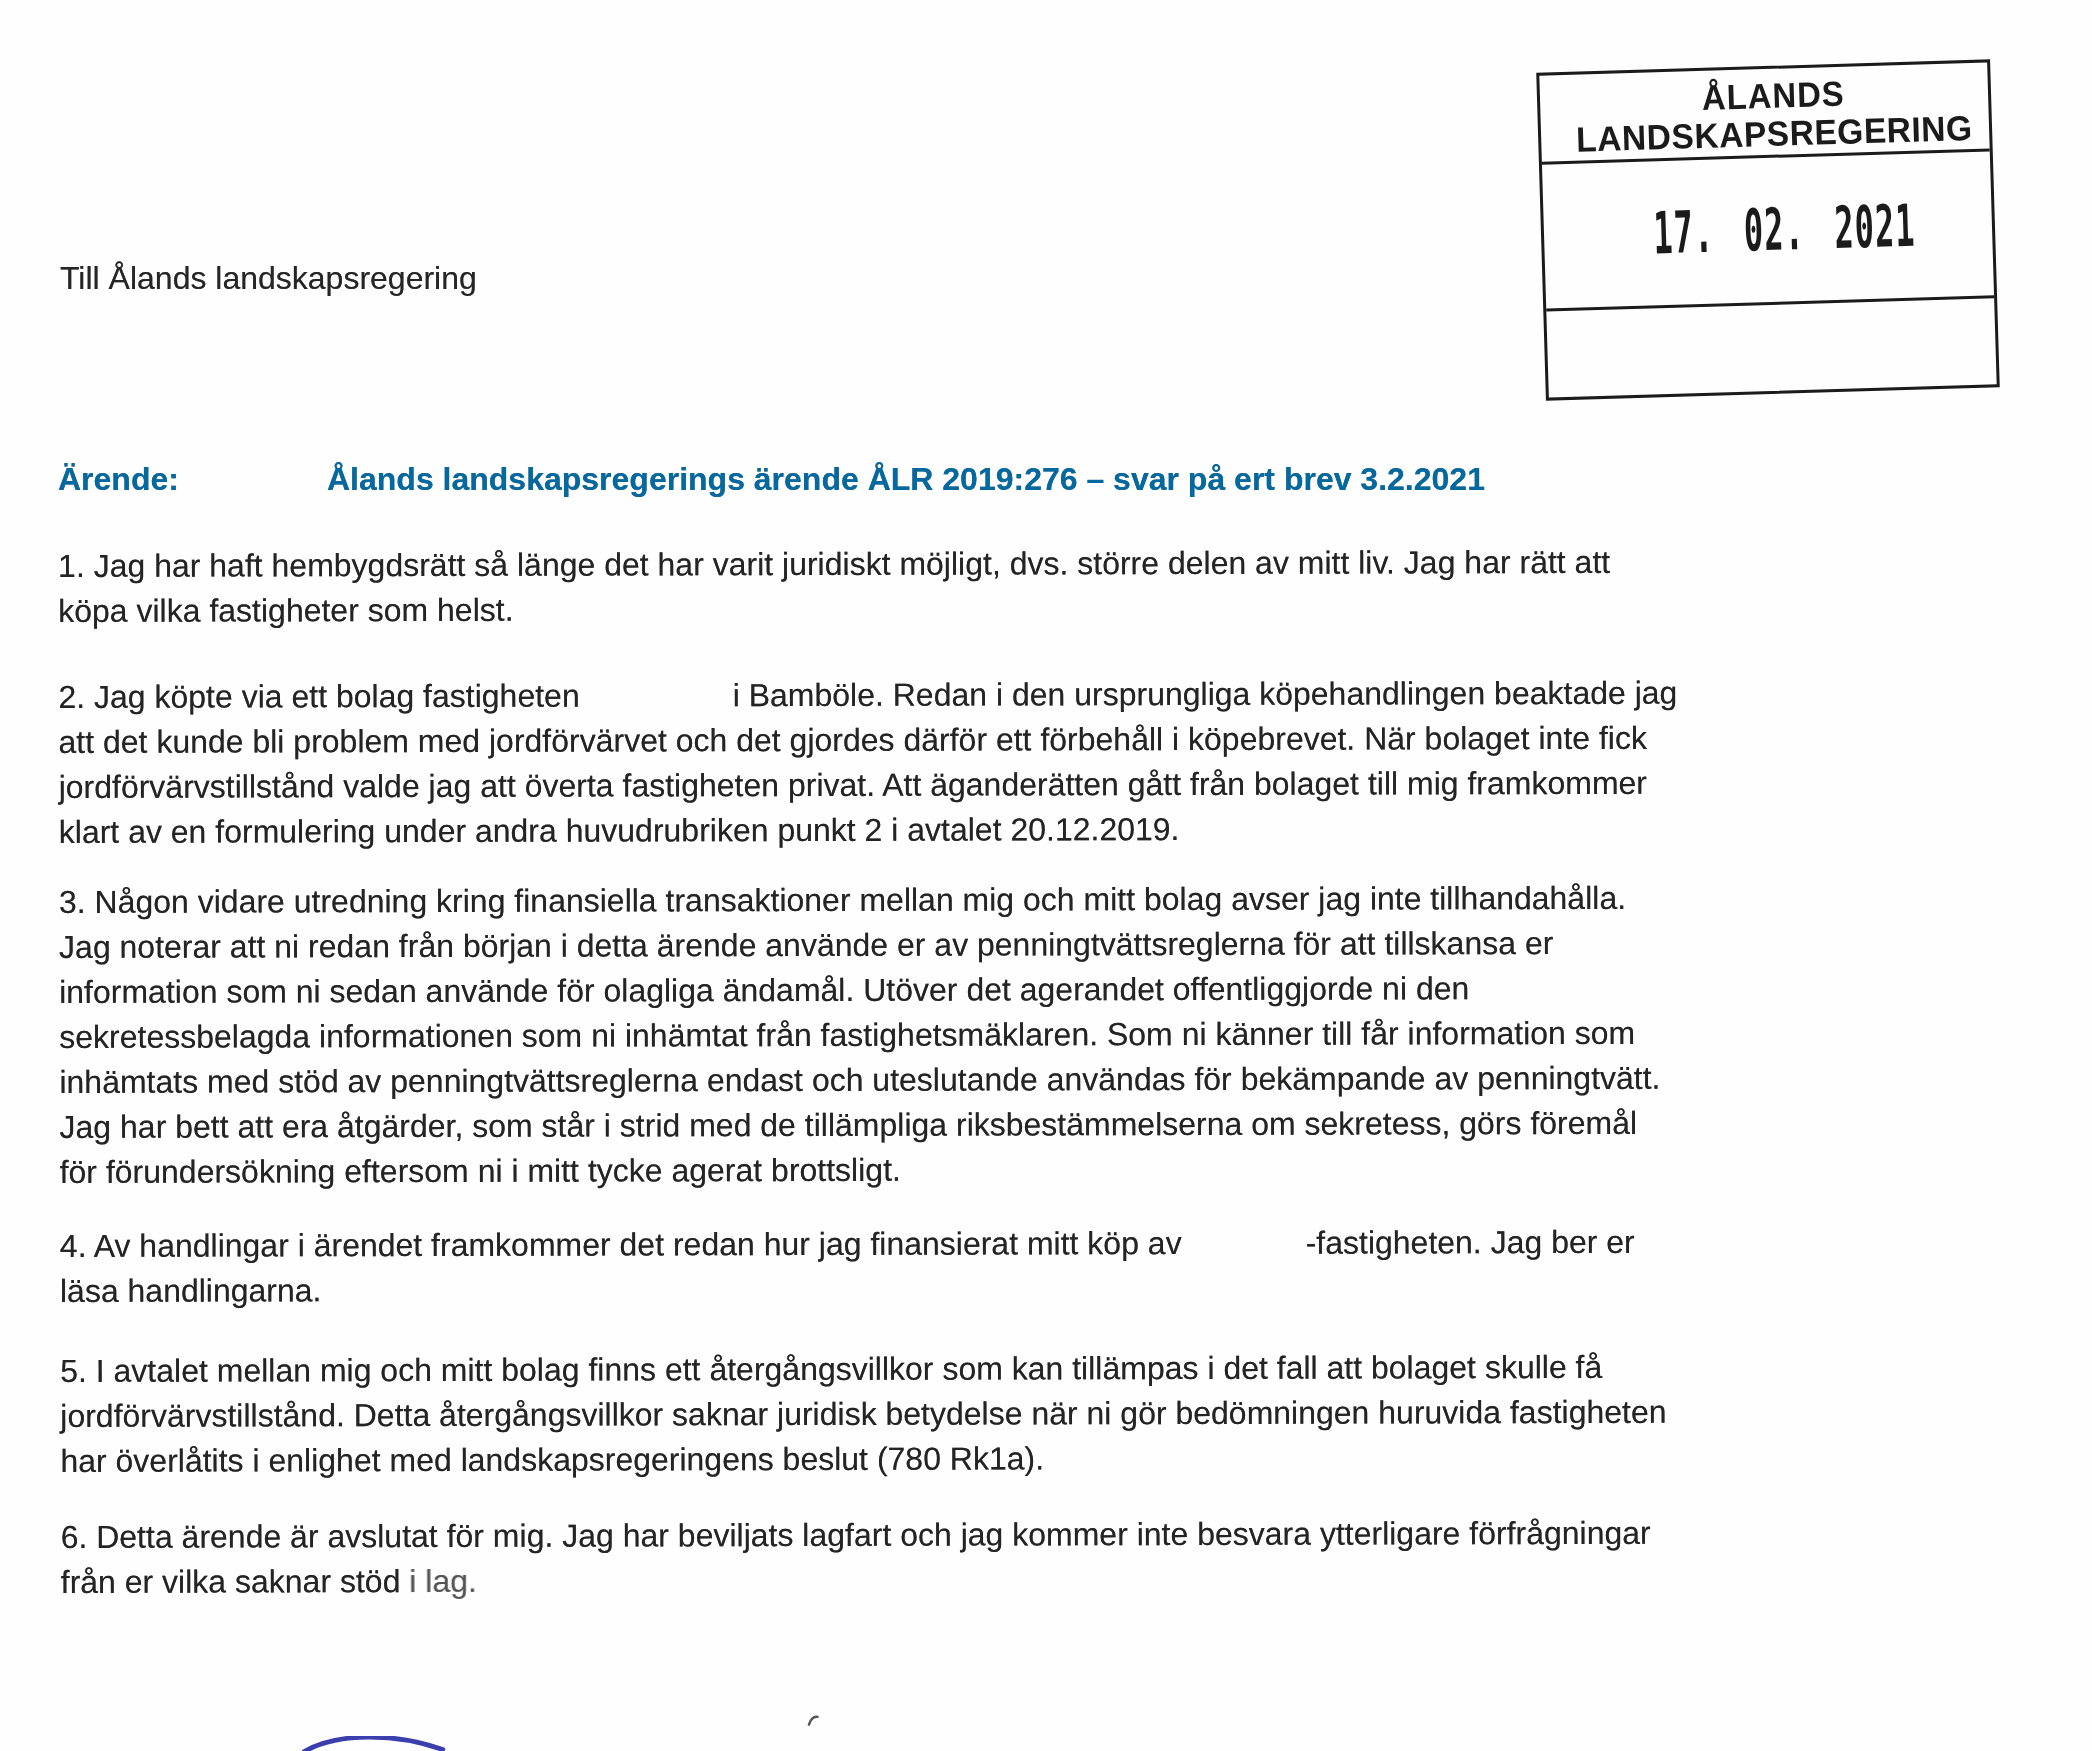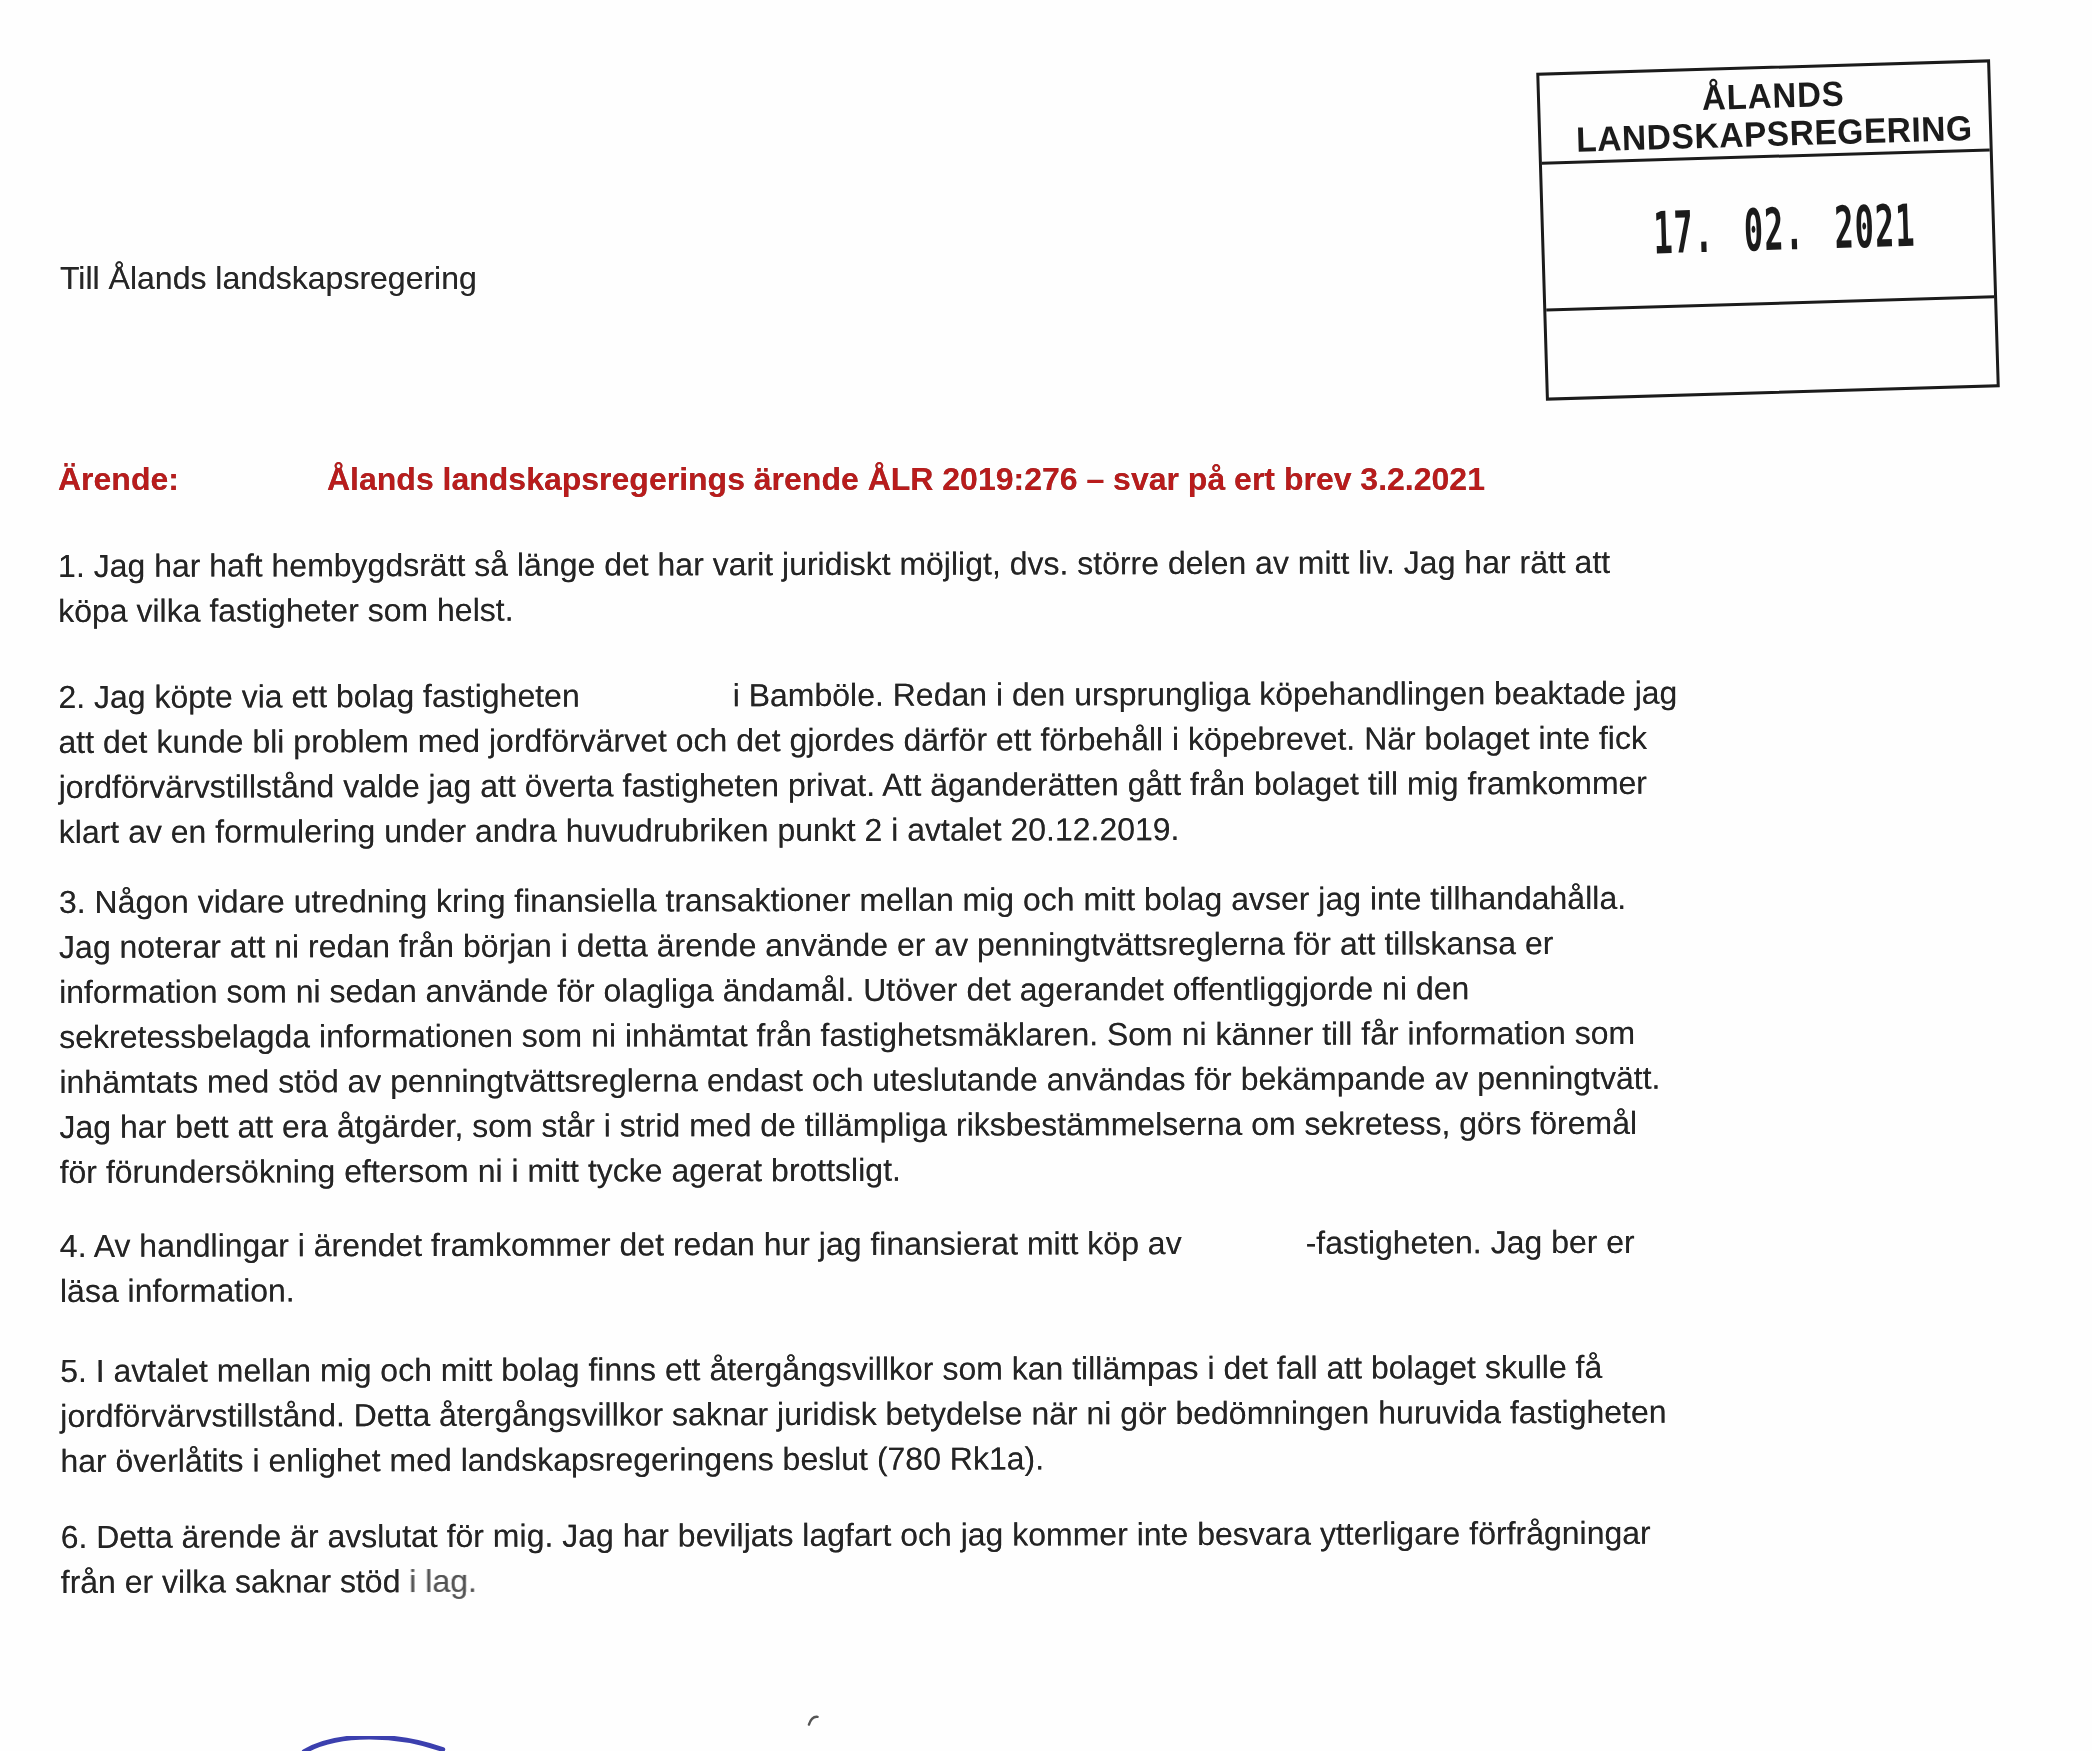--- a/index.html
+++ b/index.html
@@ -55,21 +55,21 @@
     font-family:"DejaVu Sans Mono", monospace;
     font-size:58px;font-weight:bold;
     letter-spacing:1.9px;word-spacing:17.5px;white-space:pre;
     transform:scaleX(.55);
   }
   .stamp-empty{height:76px;}
 
   
   .subject-row{
     position:absolute;left:58px;top:461px;
-    font-size:32px;font-weight:bold;color:#b91c1c;
+    font-size:32px;font-weight:bold;color:#0369a1;
     white-space:nowrap;
   }
   .subject-label{display:inline-block;width:269px;}
 
   
   .paragraphs{
     position:absolute;left:58px;top:544px;
     font-size:32px;line-height:45px;color:#242424;
     transform:rotate(-0.15deg);transform-origin:0 0;
   }
@@ -128,21 +128,21 @@
         <div class="line"><span>3. Någon vidare utredning kring finansiella transaktioner mellan mig och mitt bolag avser jag inte tillhandahålla.</span></div>
         <div class="line"><span>Jag noterar att ni redan från början i detta ärende använde er av penningtvättsreglerna för att tillskansa er</span></div>
         <div class="line"><span>information som ni sedan använde för olagliga ändamål. Utöver det agerandet offentliggjorde ni den</span></div>
         <div class="line"><span>sekretessbelagda informationen som ni inhämtat från fastighetsmäklaren. Som ni känner till får information som</span></div>
         <div class="line"><span>inhämtats med stöd av penningtvättsreglerna endast och uteslutande användas för bekämpande av penningtvätt.</span></div>
         <div class="line"><span>Jag har bett att era åtgärder, som står i strid med de tillämpliga riksbestämmelserna om sekretess, görs föremål</span></div>
         <div class="line"><span>för förundersökning eftersom ni i mitt tycke agerat brottsligt.</span></div>
       </div>
       <div class="paragraph">
         <div class="line"><span>4. Av handlingar i ärendet framkommer det redan hur jag finansierat mitt köp av</span><span class="gap" style="width: 124px;"></span><span>-fastigheten. Jag ber er</span></div>
-        <div class="line"><span>läsa information.</span></div>
+        <div class="line"><span>läsa handlingarna.</span></div>
       </div>
       <div class="paragraph">
         <div class="line"><span>5. I avtalet mellan mig och mitt bolag finns ett återgångsvillkor som kan tillämpas i det fall att bolaget skulle få</span></div>
         <div class="line"><span>jordförvärvstillstånd. Detta återgångsvillkor saknar juridisk betydelse när ni gör bedömningen huruvida fastigheten</span></div>
         <div class="line"><span>har överlåtits i enlighet med landskapsregeringens beslut (780 Rk1a).</span></div>
       </div>
       <div class="paragraph">
         <div class="line"><span>6. Detta ärende är avslutat för mig. Jag har beviljats lagfart och jag kommer inte besvara ytterligare förfrågningar</span></div>
         <div class="line"><span>från er vilka saknar stöd </span><span class="faded">i lag.</span></div>
       </div>

